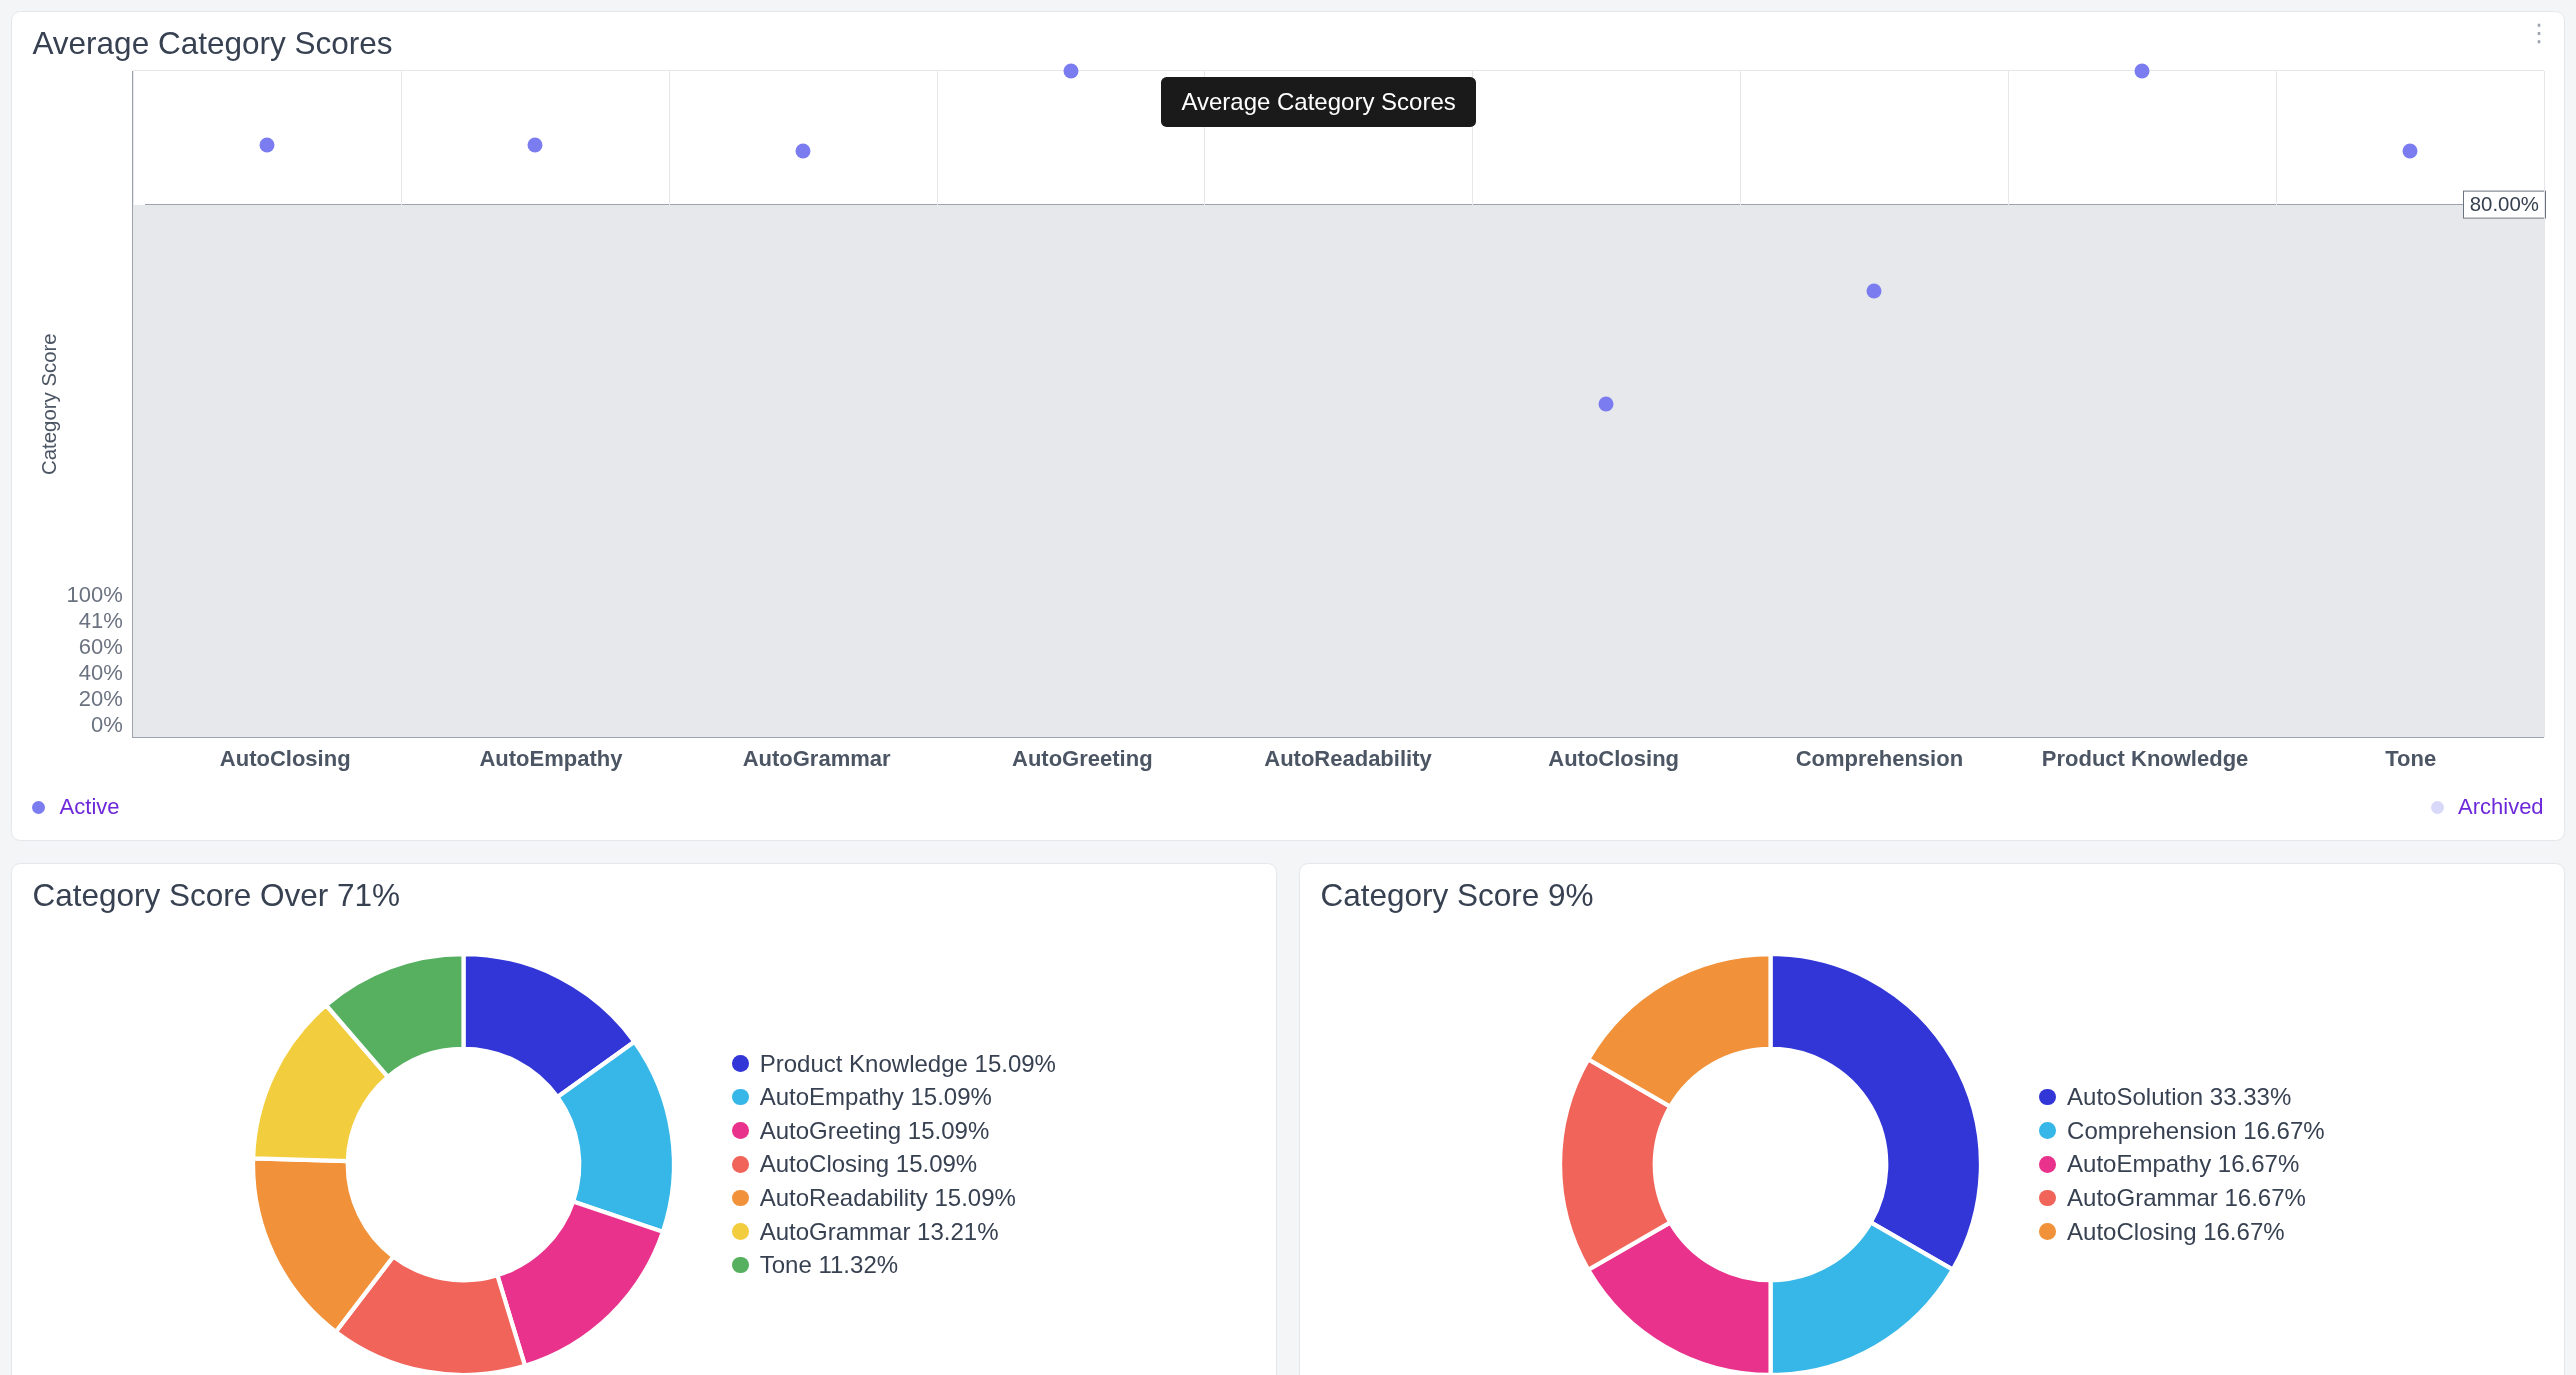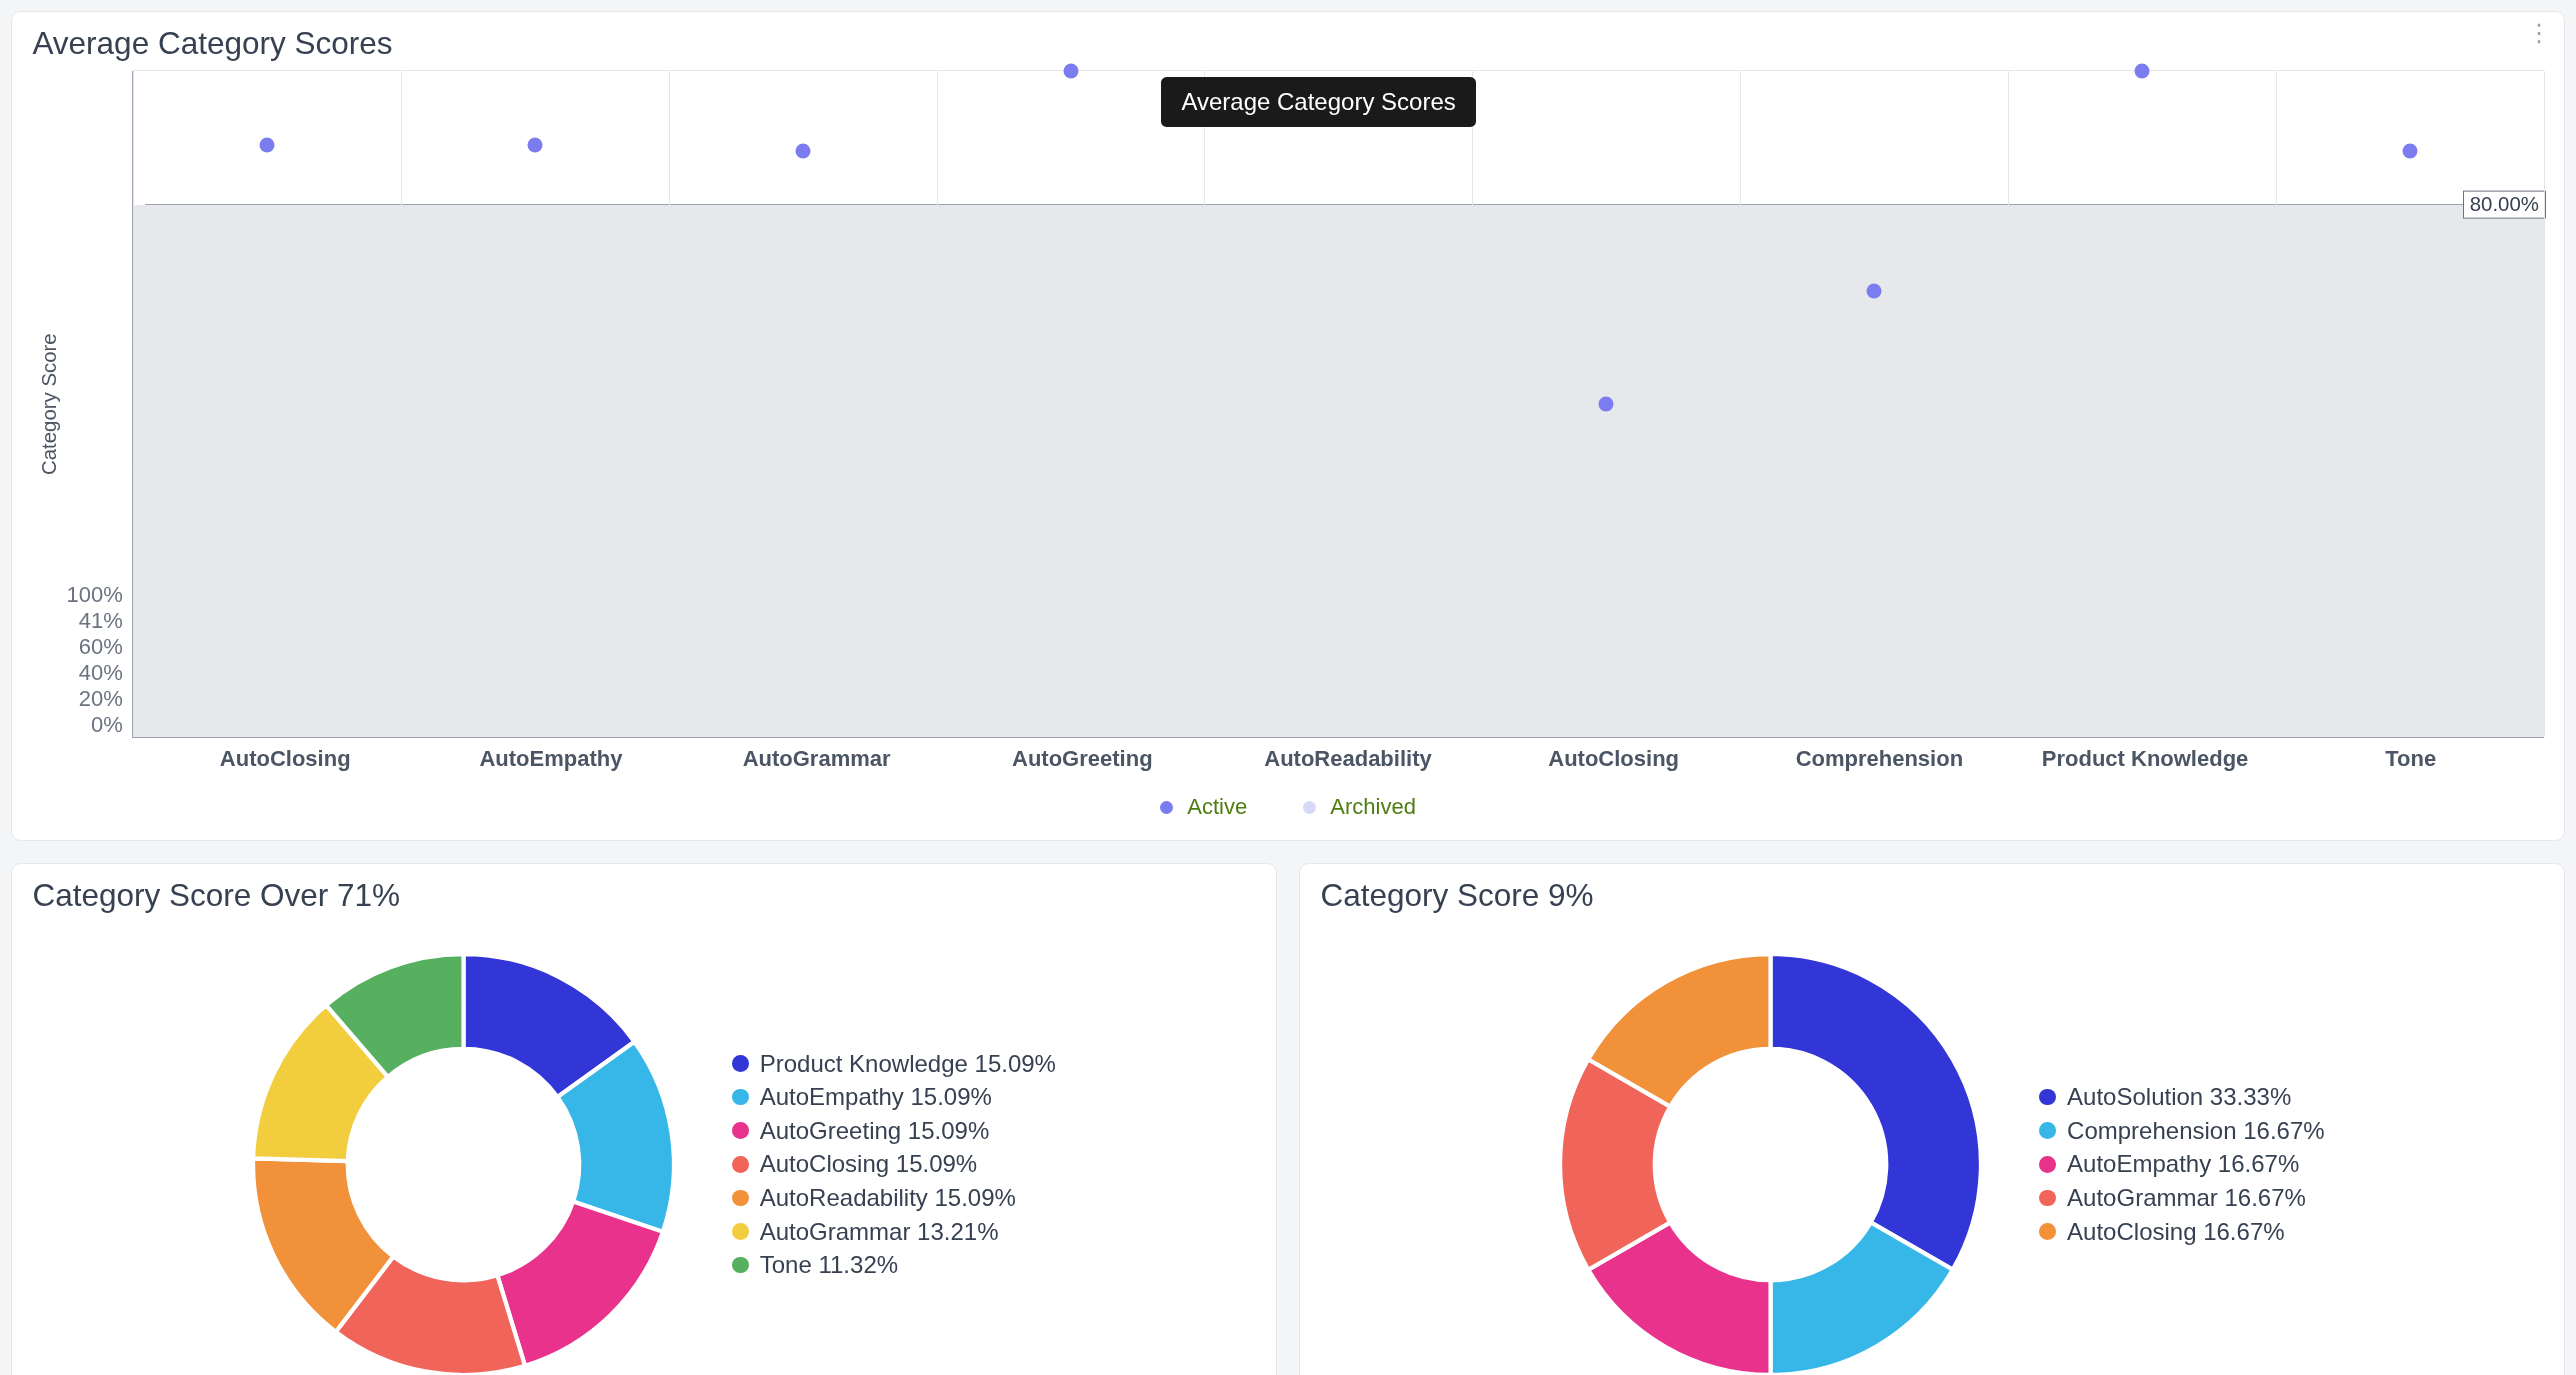--- a/index.html
+++ b/index.html
@@ -119,24 +119,24 @@
     margin-top: 7.4px;
     margin-left: 120px;
   }
   .x-labels > div {
     flex: 1;
     text-align: center;
     font-weight: bold;
   }
   .legend-scatter {
     display: flex;
-    justify-content: center;
+    justify-content: space-between;
     gap: 56px;
     font-size: 22px;
-    color: #4d7c0f;
+    color: #6d28d9;
     margin-top: 22px;
     align-items: center;
   }
   .legend-dot {
     width: 13px; height: 13px; border-radius: 50%;
     display: inline-block; margin-right: 9.3px;
   }
   .donut-wrap {
     display: flex;
     align-items: center;

